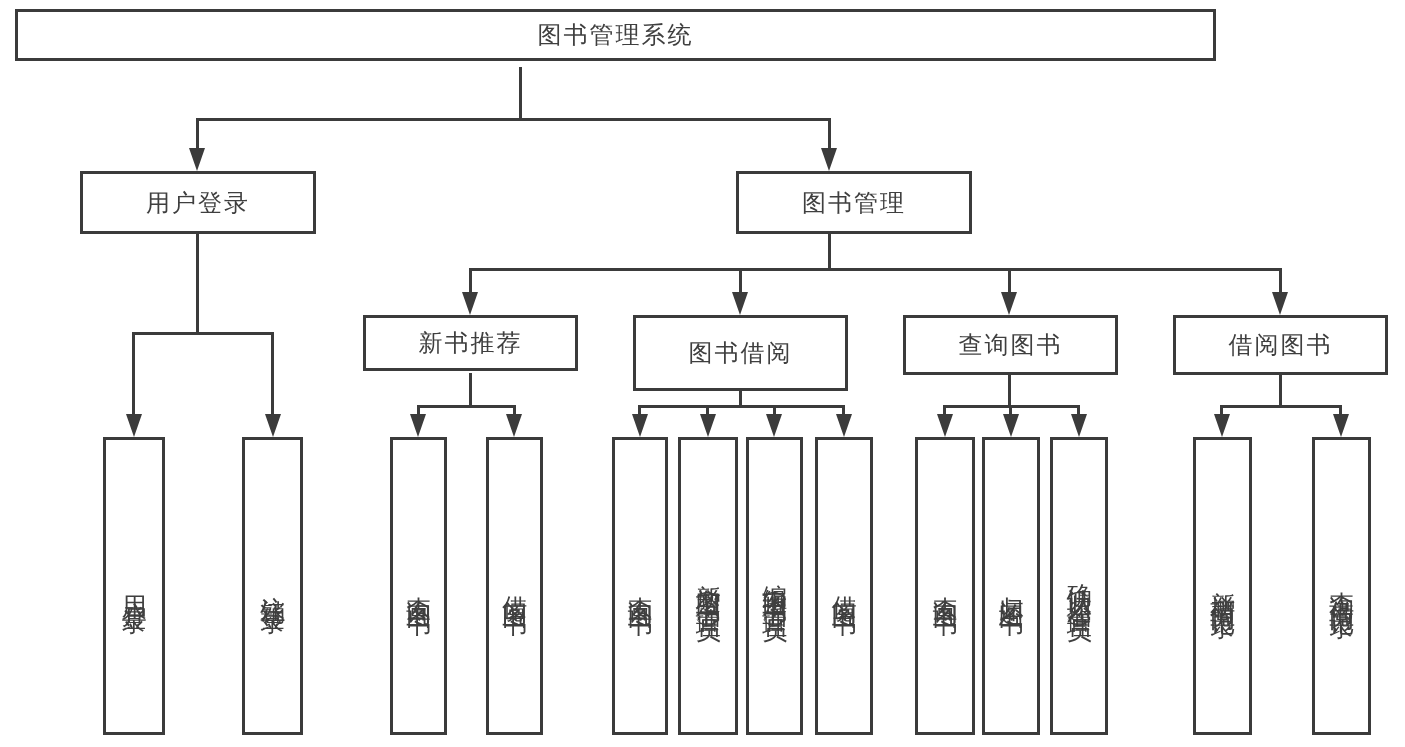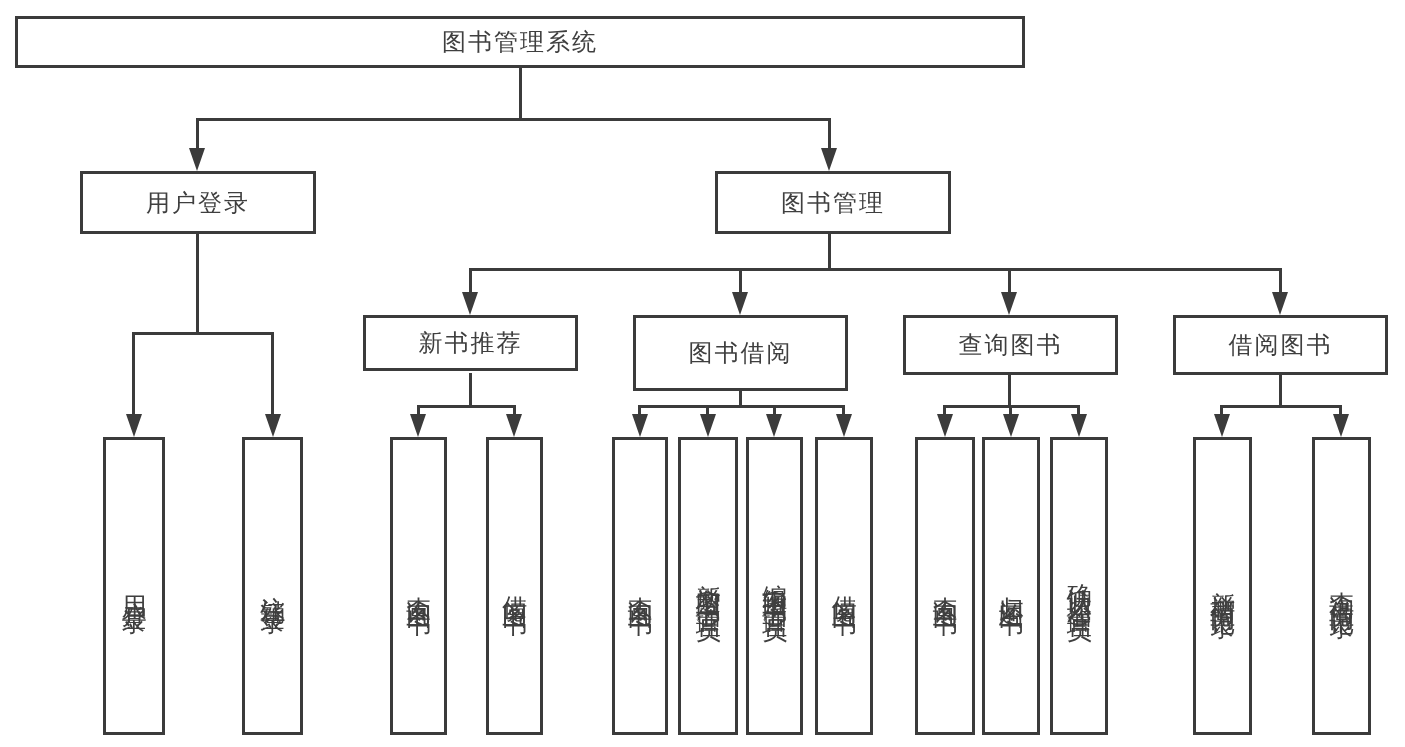--- a/index.html
+++ b/index.html
@@ -85,28 +85,28 @@
   <div class="line" style="left:1077px;top:405px;width:3px;height:12px"></div>
   <div class="arrow" style="left:1071px;top:414px"></div>
 
   <div class="line" style="left:1279px;top:373px;width:3px;height:35px"></div>
   <div class="line" style="left:1220px;top:405px;width:122px;height:3px"></div>
   <div class="line" style="left:1220px;top:405px;width:3px;height:12px"></div>
   <div class="arrow" style="left:1214px;top:414px"></div>
   <div class="line" style="left:1339px;top:405px;width:3px;height:12px"></div>
   <div class="arrow" style="left:1333px;top:414px"></div>
 
-  <div class="box h-label" style="left:15px;top:16px;width:1010px;height:52px">
+  <div class="box h-label" style="left:15px;top:9px;width:1201px;height:52px">
     <span>图书管理系统</span>
   </div>
 
   <div class="box h-label" style="left:80px;top:171px;width:236px;height:63px">
     <span>用户登录</span>
   </div>
-  <div class="box h-label" style="left:715px;top:171px;width:236px;height:63px">
+  <div class="box h-label" style="left:736px;top:171px;width:236px;height:63px">
     <span>图书管理</span>
   </div>
 
   <div class="box h-label" style="left:363px;top:315px;width:215px;height:56px">
     <span>新书推荐</span>
   </div>
   <div class="box h-label" style="left:633px;top:315px;width:215px;height:76px">
     <span>图书借阅</span>
   </div>
   <div class="box h-label" style="left:903px;top:315px;width:215px;height:60px">

